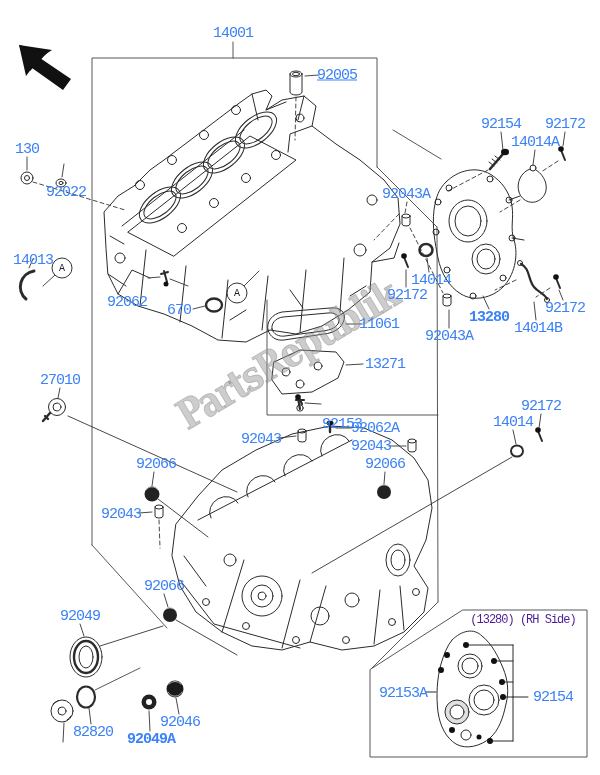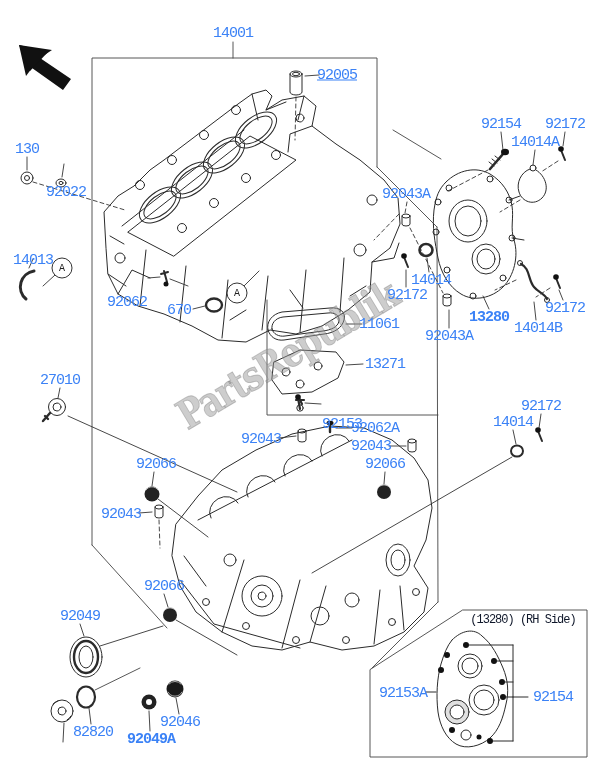--- a/index.html
+++ b/index.html
@@ -22,21 +22,21 @@
   .watermark {
     position:absolute; left:168px; top:398px;
     transform:rotate(-31deg) scaleX(0.85); transform-origin:0 0;
     font:bold 40px "DejaVu Serif", serif; letter-spacing:-2px;
     color:rgba(150,150,150,0.48);
     -webkit-text-stroke:1px rgba(120,120,120,0.40);
     pointer-events:none; white-space:nowrap;
   }
   .inset-caption {
     position:absolute; transform:translate(-50%,-50%);
-    font:12px "Liberation Mono", monospace; letter-spacing:-1px; color:#0f172a;
+    font:12px "Liberation Mono", monospace; letter-spacing:-1px; color:#4c1d95;
     white-space:nowrap;
   }
 </style>
 </head>
 <body>
 
 <div id="stage">
 
   <svg id="artwork" width="600" height="775" viewBox="0 0 600 775">
     <g fill="none" stroke="#2b2b2b" stroke-width="1" stroke-linecap="round" stroke-linejoin="round">

